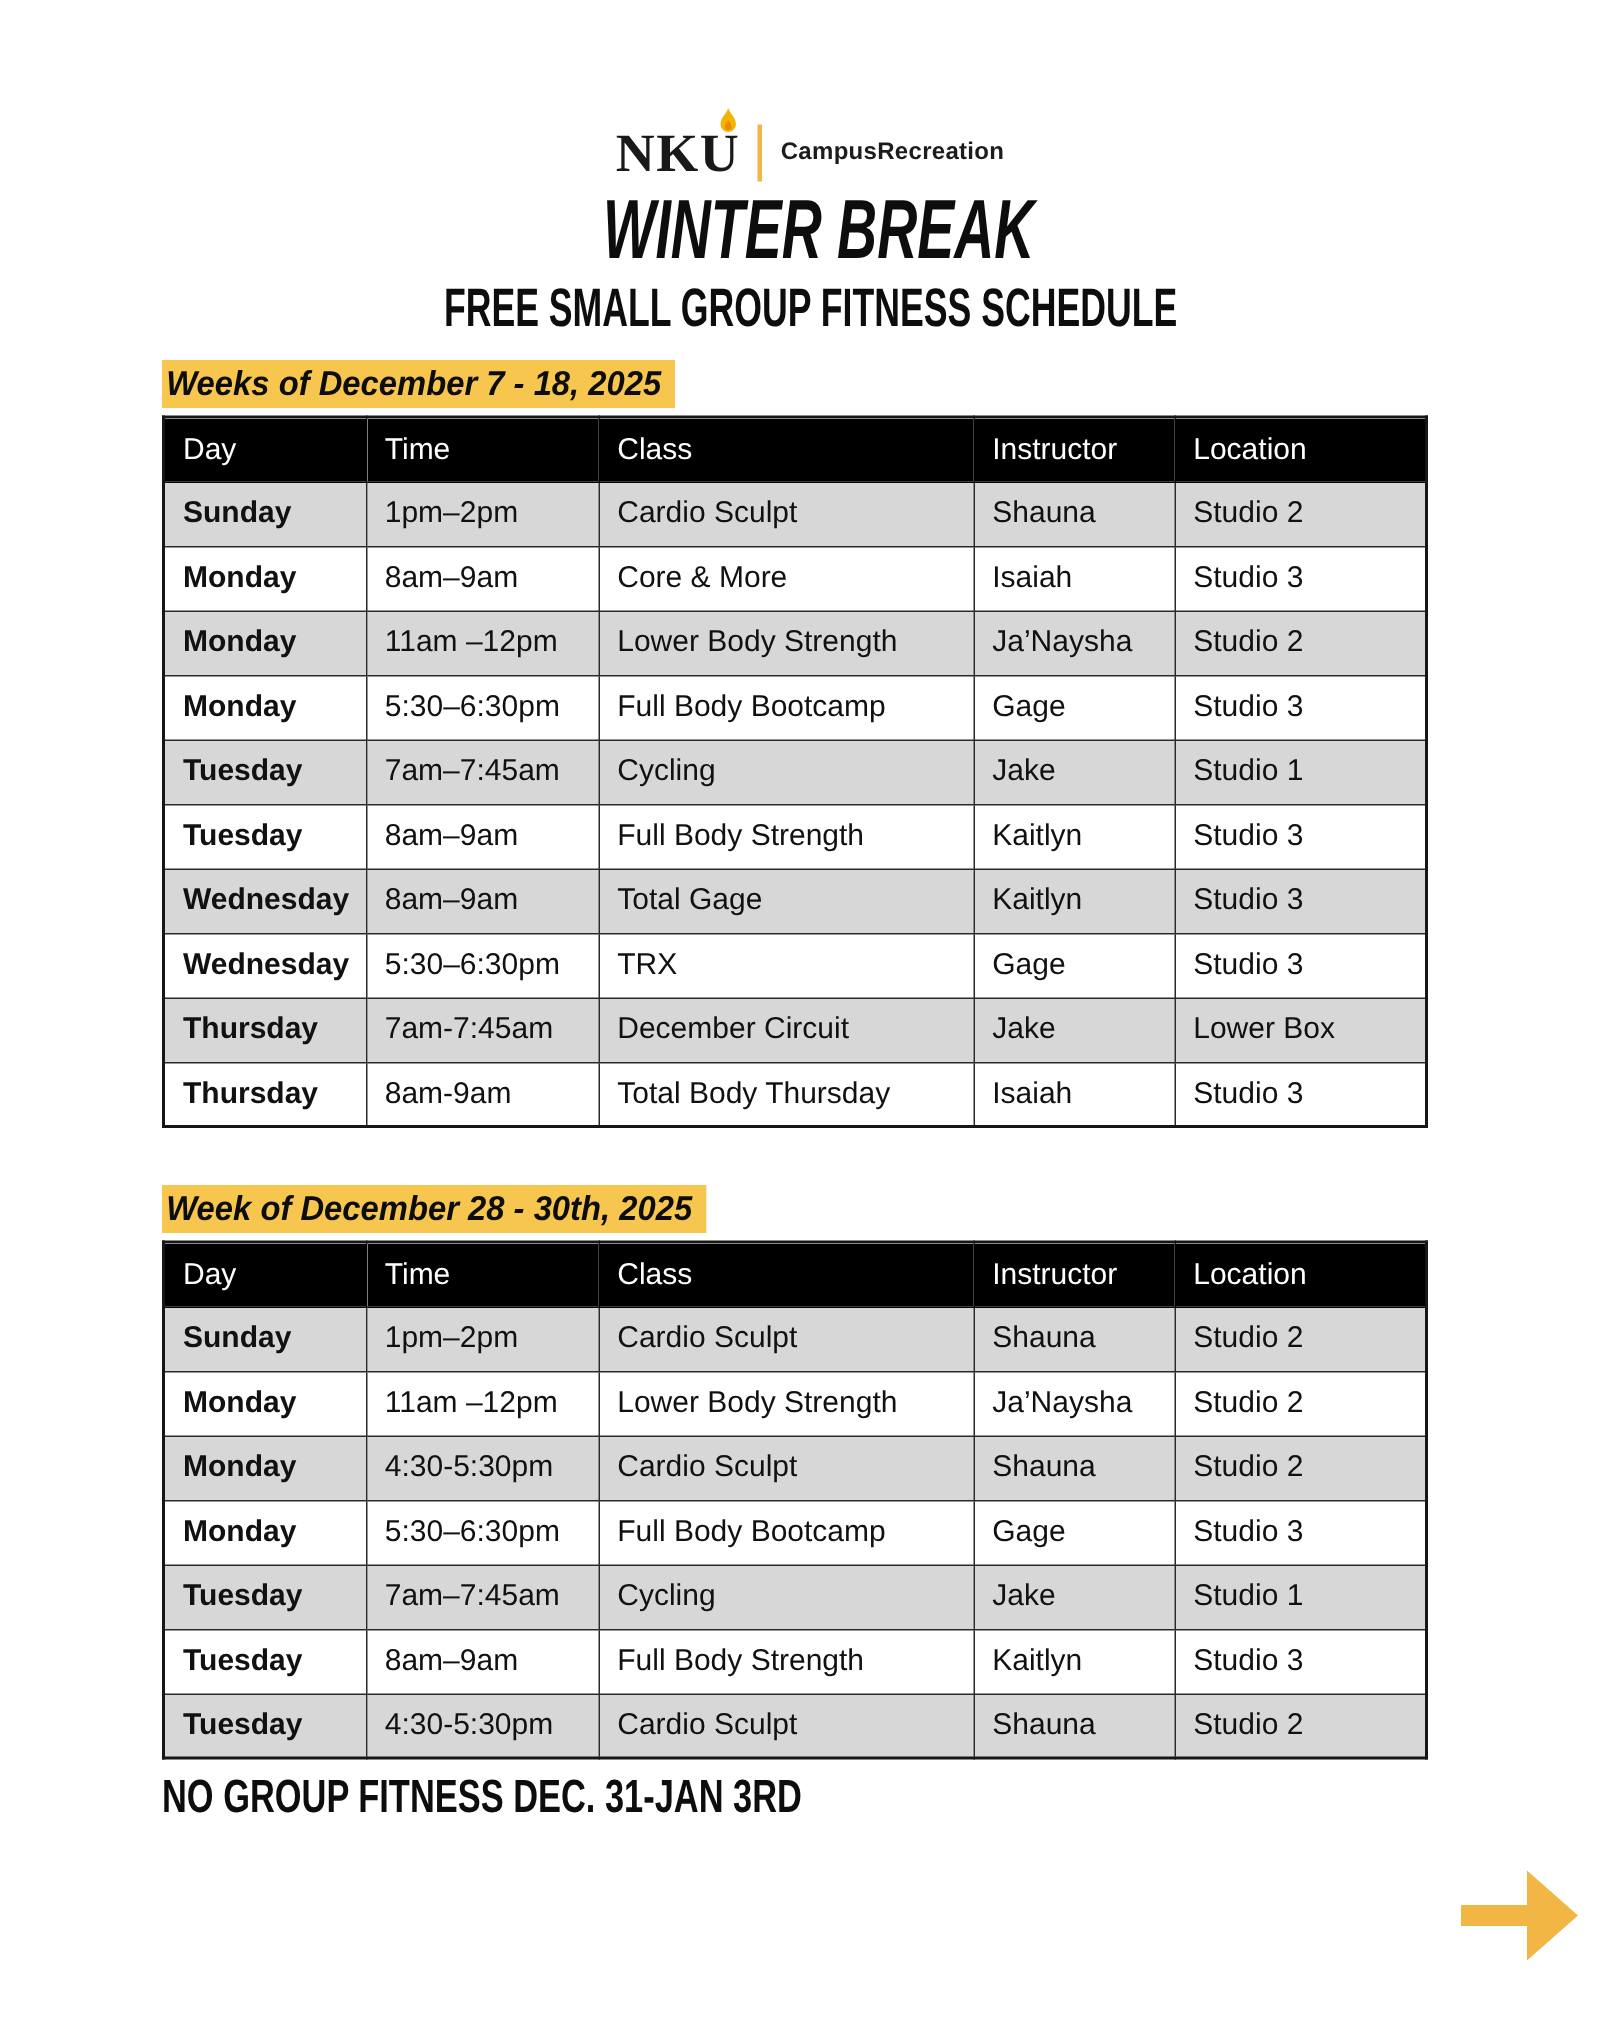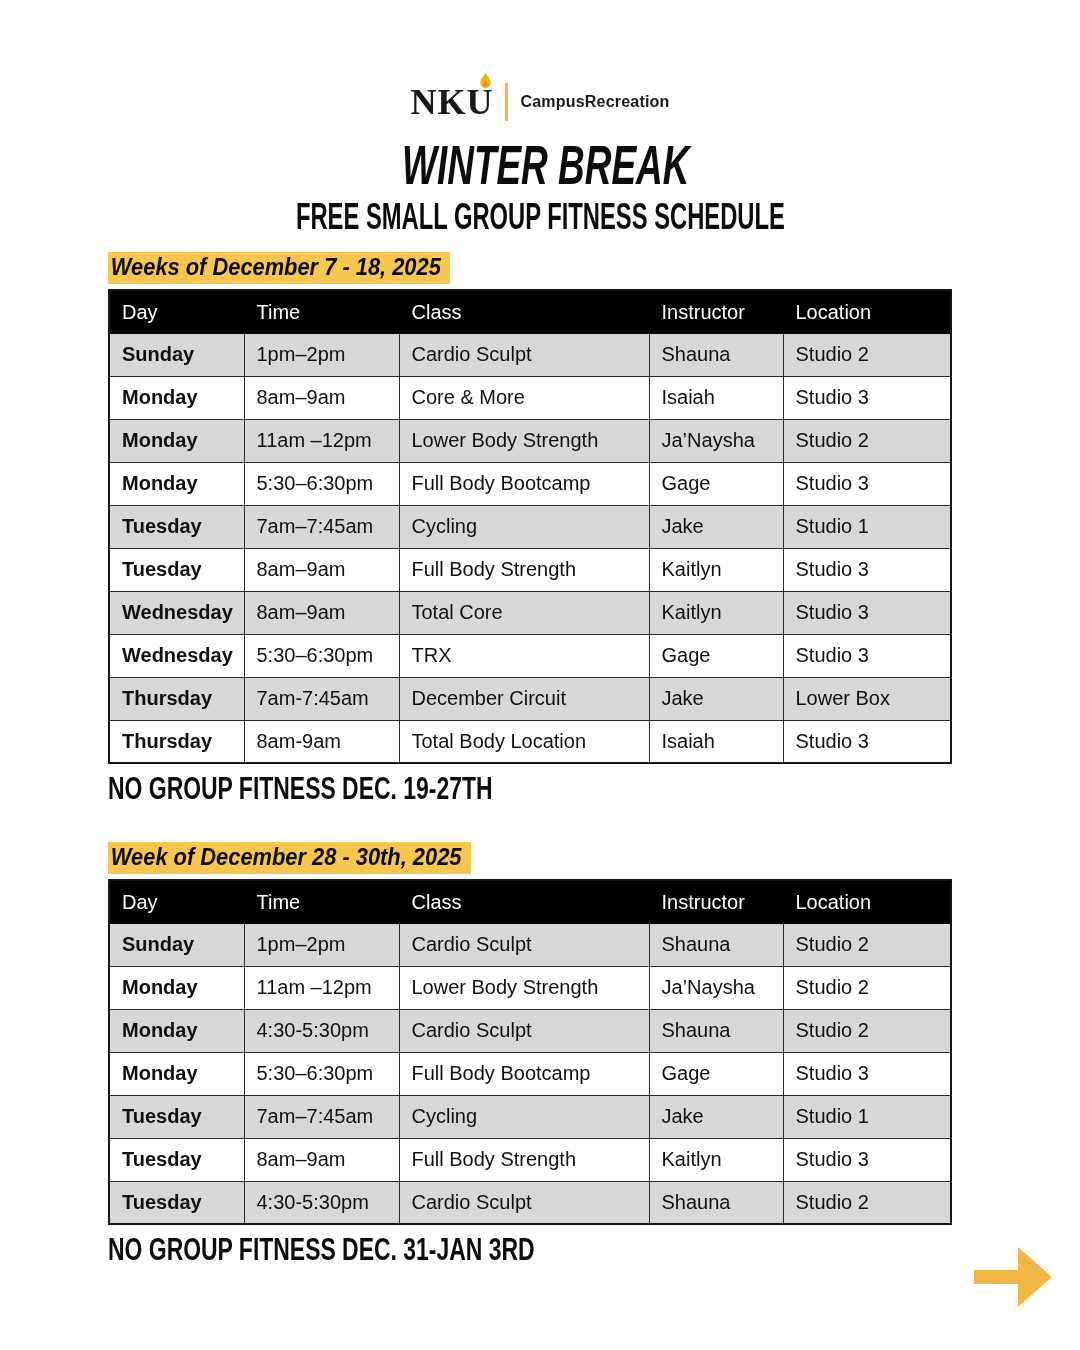--- a/index.html
+++ b/index.html
@@ -28,21 +28,21 @@
   .flame { position:absolute; top:-12px; right:1px; width:13px; height:18px; }
   .logo-divider { width:3px; height:38px; background:var(--gold,#F2B644); }
   .logo-org {
     display:flex; flex-direction:row; align-items:flex-start;
     font-size:16px; font-weight:bold; color:#1c1c1c; line-height:1.15;
     letter-spacing:0.2px;
   }
 
   
   .title {
-    margin-top:14px; line-height:0.95;
+    margin-top:2px; line-height:0.95;
     font-size:56px; font-weight:bold; font-style:italic;
     letter-spacing:0px; color:#0d0d0d;padding-left:12px;
   }
   .title > span { display:inline-block; transform:scaleX(0.66); transform-origin:center; white-space:nowrap; }
   .subtitle {
     margin-top:9px; line-height:0.95;
     font-size:36px; font-weight:bold; color:#0d0d0d;
   }
   .subtitle > span { display:inline-block; transform:scaleX(0.66); transform-origin:center; white-space:nowrap; }
 
@@ -178,48 +178,47 @@
             <tr class="row-white">
               <td class="col-day">Tuesday</td>
               <td class="col-time">8am–9am</td>
               <td class="col-class">Full Body Strength</td>
               <td class="col-instructor">Kaitlyn</td>
               <td class="col-location">Studio 3</td>
             </tr>
             <tr class="row-gray">
               <td class="col-day">Wednesday</td>
               <td class="col-time">8am–9am</td>
-              <td class="col-class">Total Core</td>
+              <td class="col-class">Total Gage</td>
               <td class="col-instructor">Kaitlyn</td>
               <td class="col-location">Studio 3</td>
             </tr>
             <tr class="row-white">
               <td class="col-day">Wednesday</td>
               <td class="col-time">5:30–6:30pm</td>
               <td class="col-class">TRX</td>
               <td class="col-instructor">Gage</td>
               <td class="col-location">Studio 3</td>
             </tr>
             <tr class="row-gray">
               <td class="col-day">Thursday</td>
               <td class="col-time">7am-7:45am</td>
               <td class="col-class">December Circuit</td>
               <td class="col-instructor">Jake</td>
               <td class="col-location">Lower Box</td>
             </tr>
             <tr class="row-white">
               <td class="col-day">Thursday</td>
               <td class="col-time">8am-9am</td>
-              <td class="col-class">Total Body Location</td>
+              <td class="col-class">Total Body Thursday</td>
               <td class="col-instructor">Isaiah</td>
               <td class="col-location">Studio 3</td>
             </tr>
           </tbody>
         </table>
-      <div class="note"><span>NO GROUP FITNESS DEC. 19-27TH</span></div>
     </section>
 
     <section class="section-two">
       <div class="section-label">Week of December 28 - 30th, 2025</div>
       <table class="schedule">
           <colgroup>
             <col style="width: 135px;">
             <col style="width: 155px;">
             <col style="width: 250px;">
             <col style="width: 134px;">

